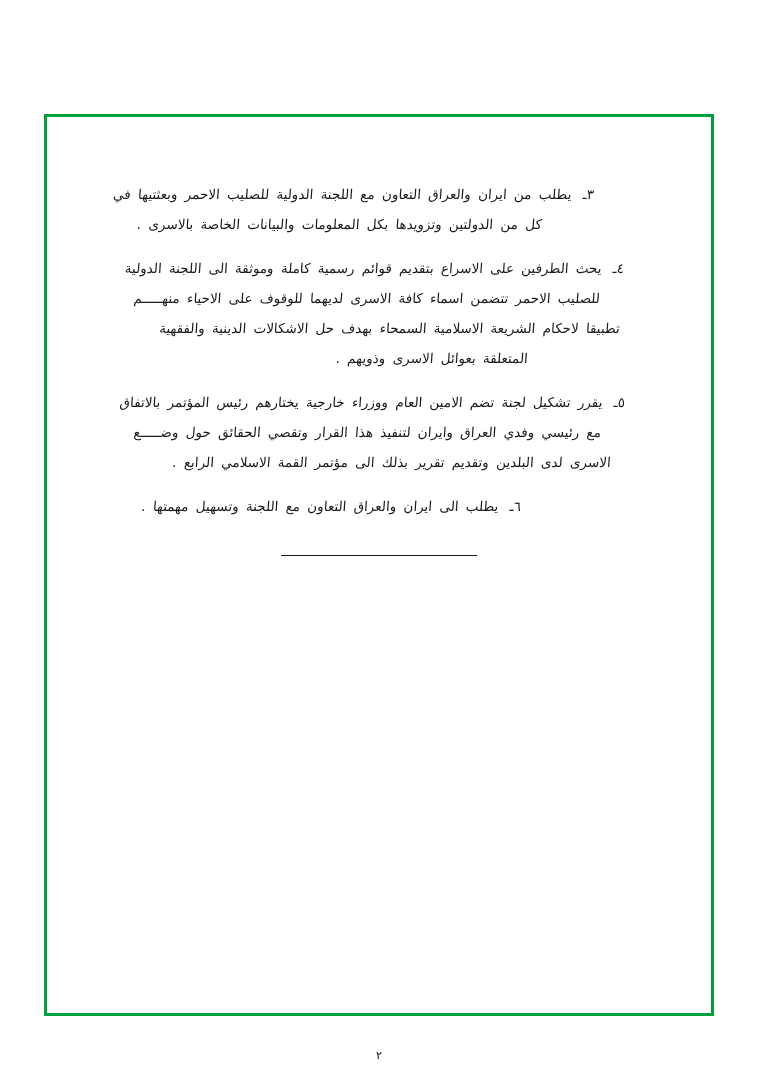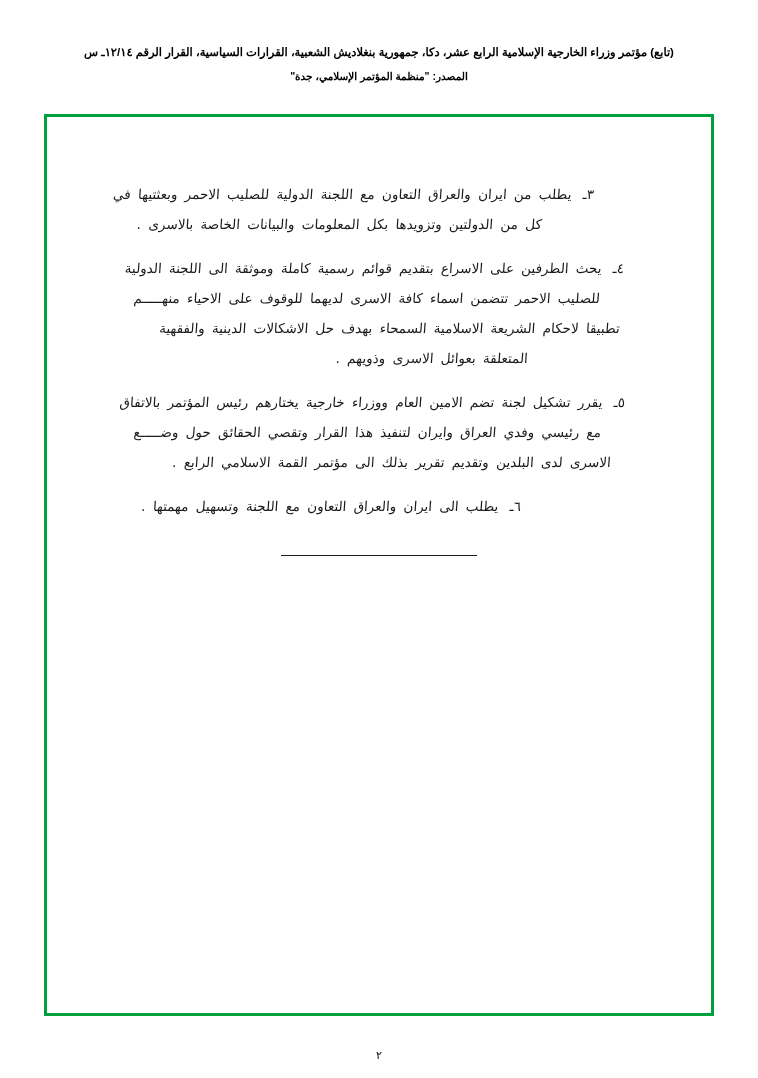--- a/index.html
+++ b/index.html
@@ -110,24 +110,20 @@
     font-size: 11px;
     font-family: "Liberation Sans", sans-serif;
     color: #000;
   }
 </style>
 </head>
 <body>
 
 <div class="page">
 
-  <div class="header">
-    <div class="header-line1">(تابع) مؤتمر وزراء الخارجية الإسلامية الرابع عشر، دكا، جمهورية بنغلاديش الشعبية، القرارات السياسية، القرار الرقم ١٢/١٤ـ س</div>
-    <div class="header-line2">المصدر: "منظمة المؤتمر الإسلامي، جدة"</div>
-  </div>
 
   <div class="frame">
 
     <div class="body-text">
 
       <div class="para p3">
         <span class="line ind2">
           <span class="num">٣ـ</span>
           <span>يطلب من ايران والعراق التعاون مع اللجنة الدولية للصليب الاحمر وبعثتيها في</span>
         </span>

